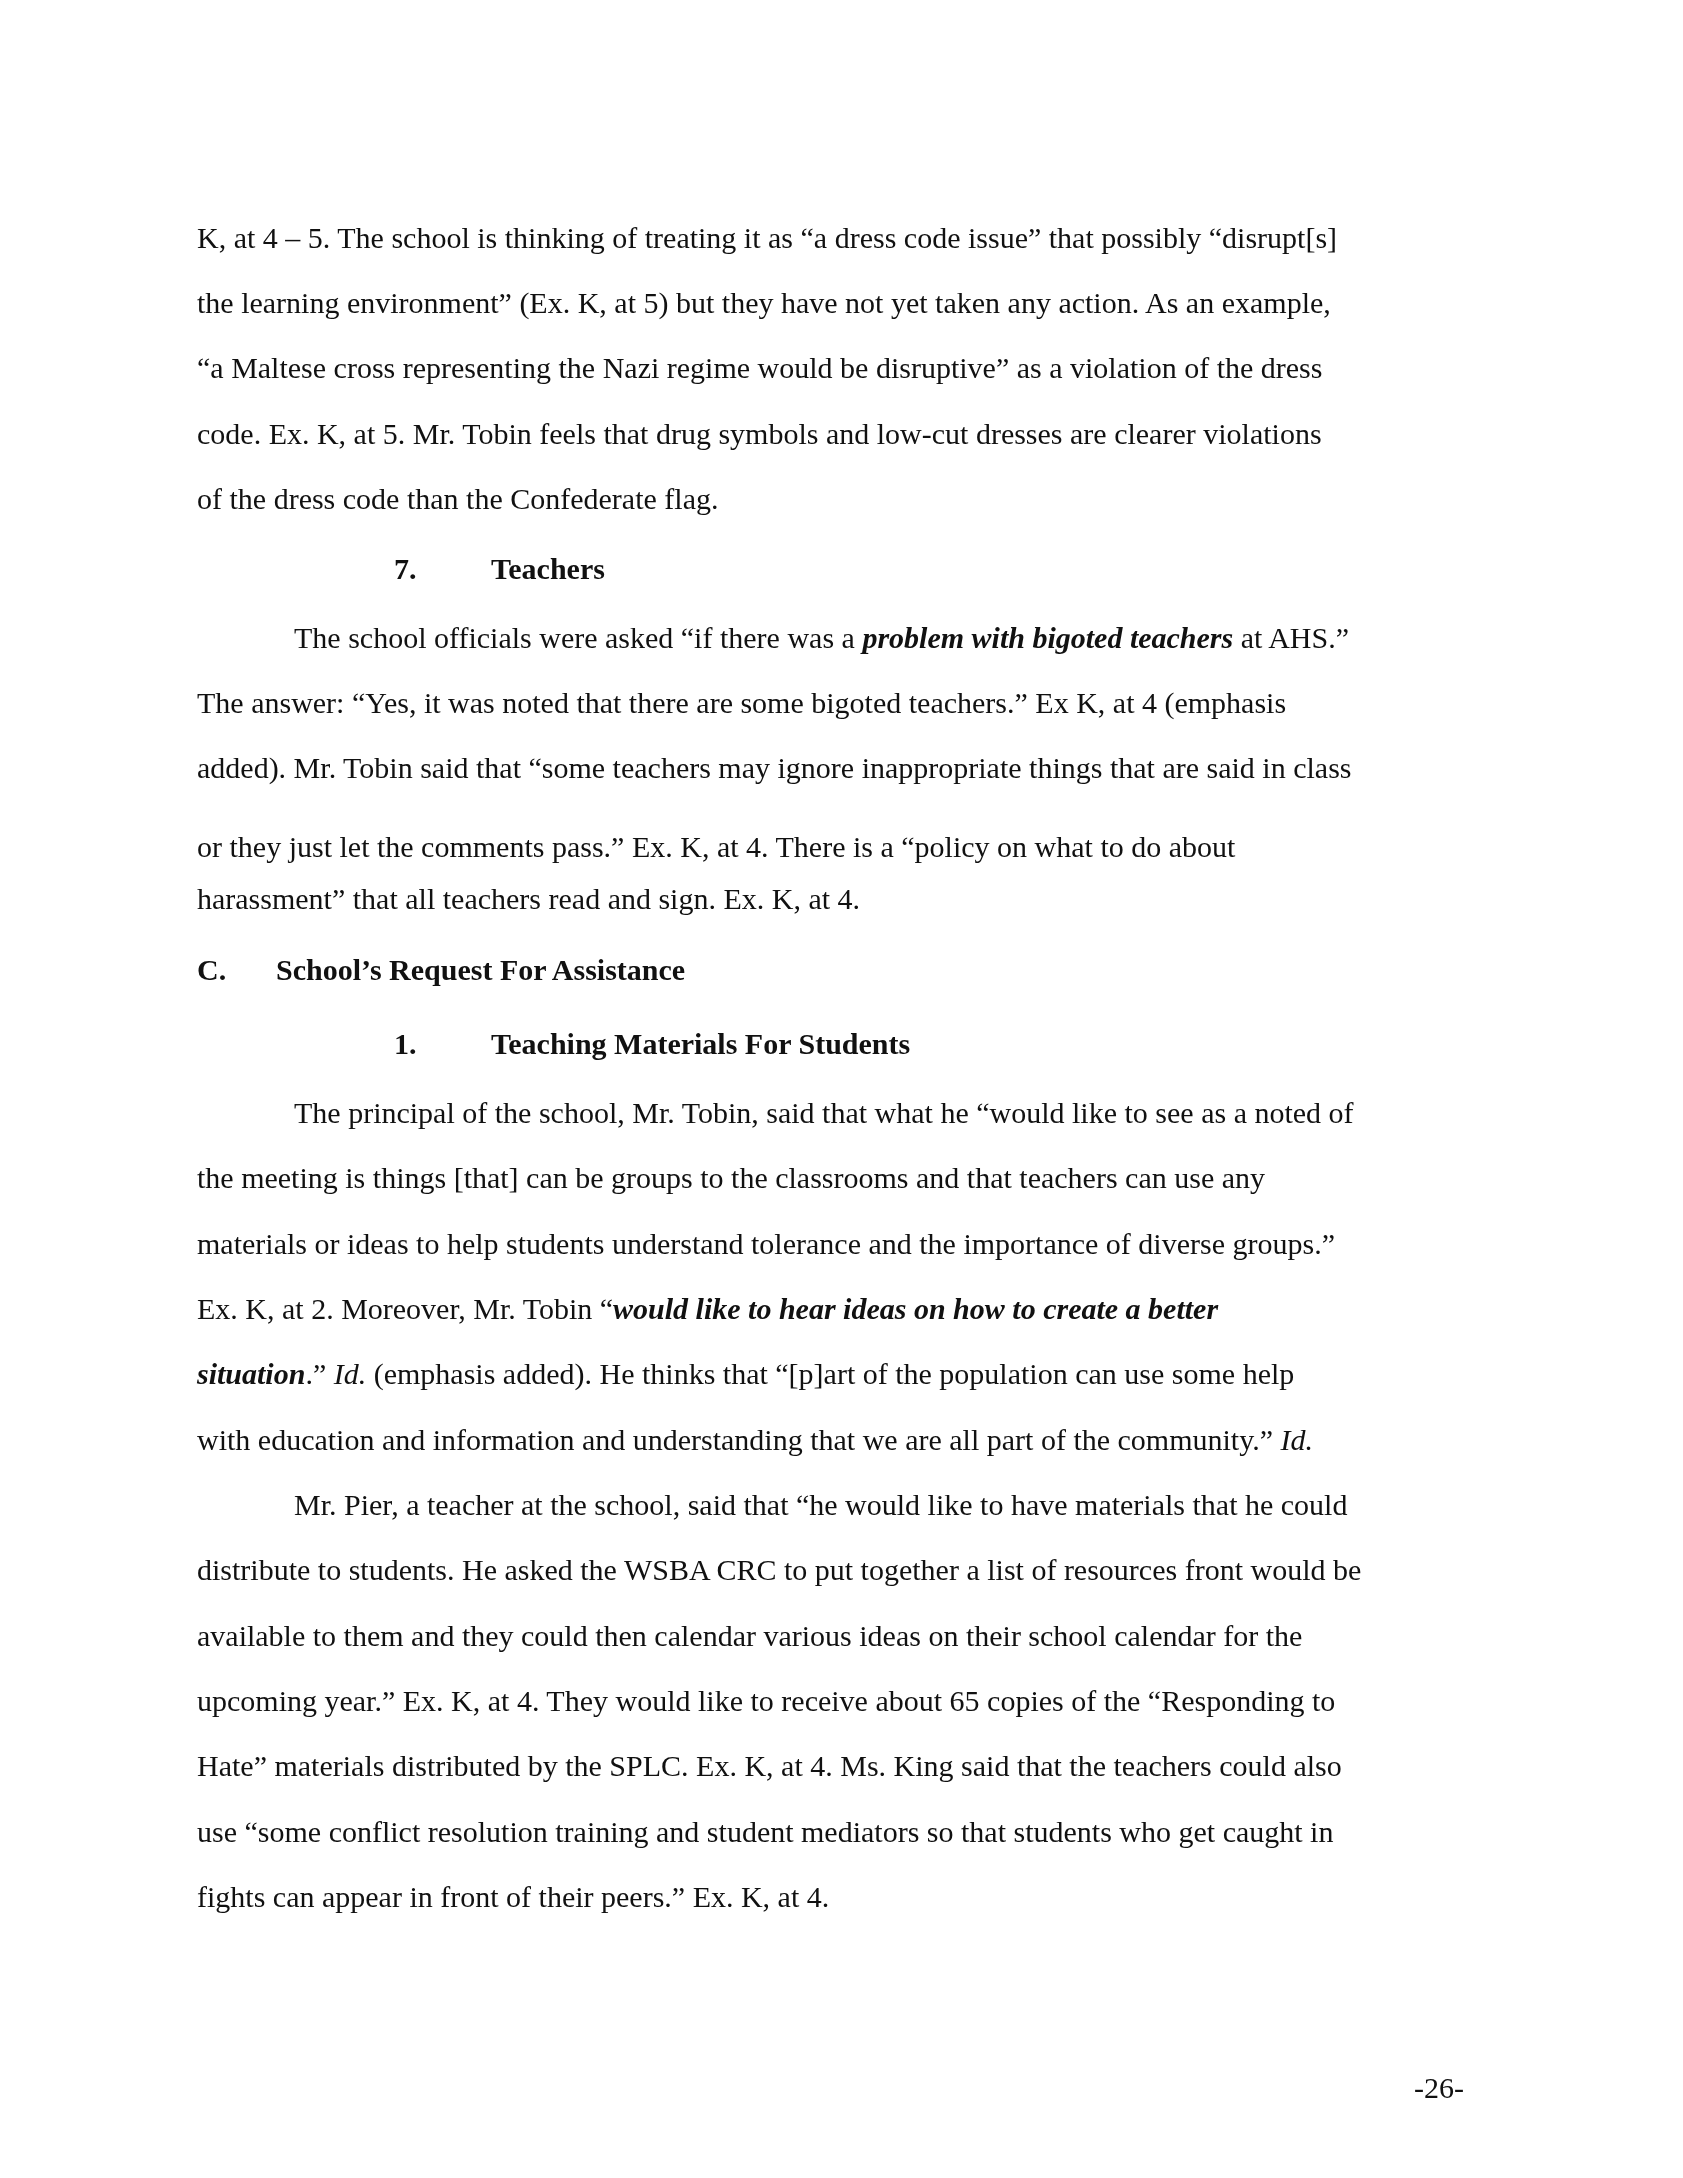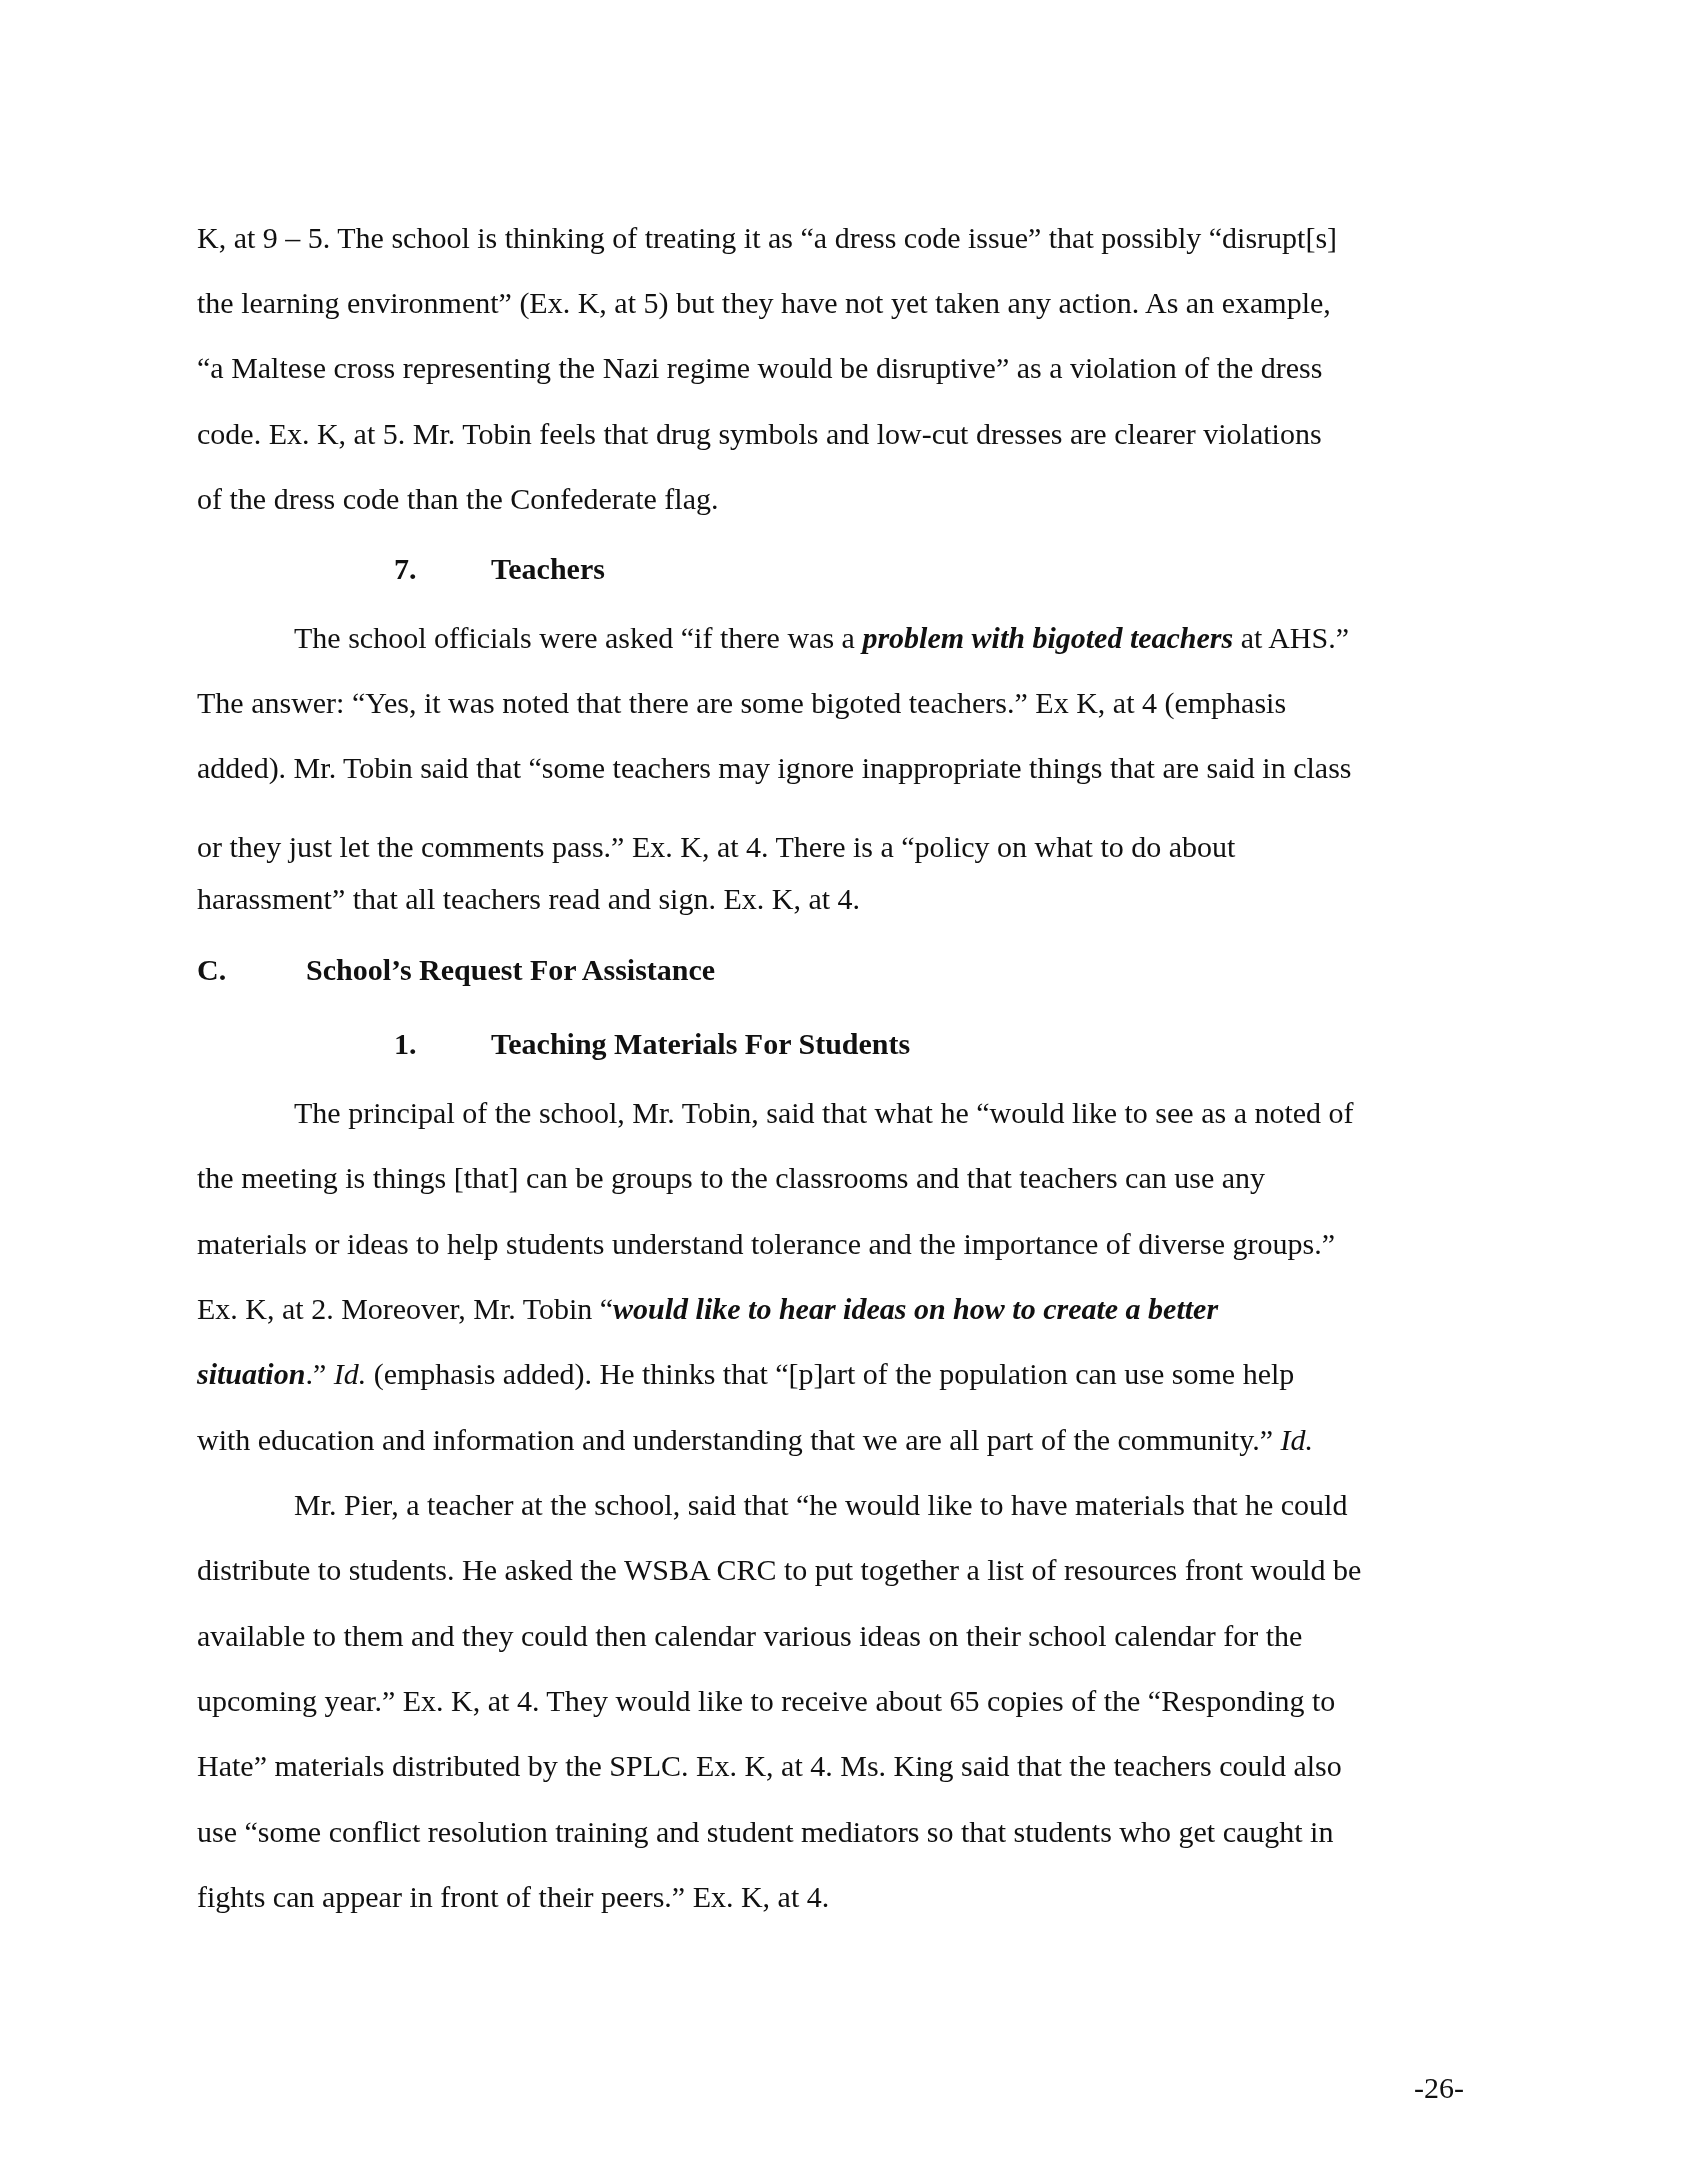--- a/index.html
+++ b/index.html
@@ -3,30 +3,30 @@
 <meta charset="utf-8">
 <style>
   html, body { margin:0; padding:0; background:#fff; }
   body { width:1683px; height:2178px; position:relative; overflow:hidden;
          font-family:"Liberation Serif", serif; color:#111; font-size:30px; }
   .line { position:absolute; left:197px; white-space:nowrap; line-height:36px; }
   .ind { left:294px; }
   .h-num { position:absolute; left:394px; font-weight:bold; }
   .h-txt { position:absolute; left:491px; font-weight:bold; }
   .hc-num { position:absolute; left:197px; font-weight:bold; }
-  .hc-txt { position:absolute; left:306px; font-weight:bold; }
+  .hc-txt { position:absolute; left:276px; font-weight:bold; }
   .bi { font-weight:bold; font-style:italic; }
   .it { font-style:italic;margin-top:33px; }
   .pnum { position:absolute; left:1414px; top:2071px; }
 </style>
 </head>
 <body>
 
 <div>
-  <div class="line" style="top:220px">K, at 9 – 5.  The school is thinking of treating it as “a dress code issue” that possibly “disrupt[s]</div>
+  <div class="line" style="top:220px">K, at 4 – 5.  The school is thinking of treating it as “a dress code issue” that possibly “disrupt[s]</div>
   <div class="line" style="top:285px">the learning environment” (Ex. K, at 5) but they have not yet taken any action.  As an example,</div>
   <div class="line" style="top:350px">“a Maltese cross representing the Nazi regime would be disruptive” as a violation of the dress</div>
   <div class="line" style="top:416px">code.  Ex. K, at 5.  Mr. Tobin feels that drug symbols and low-cut dresses are clearer violations</div>
   <div class="line" style="top:481px">of the dress code than the Confederate flag.</div>
 
   <div style="position:absolute;top:552px;left:0;width:100%;">
     <span class="h-num">7.</span>
     <span class="h-txt">Teachers</span>
   </div>
 

